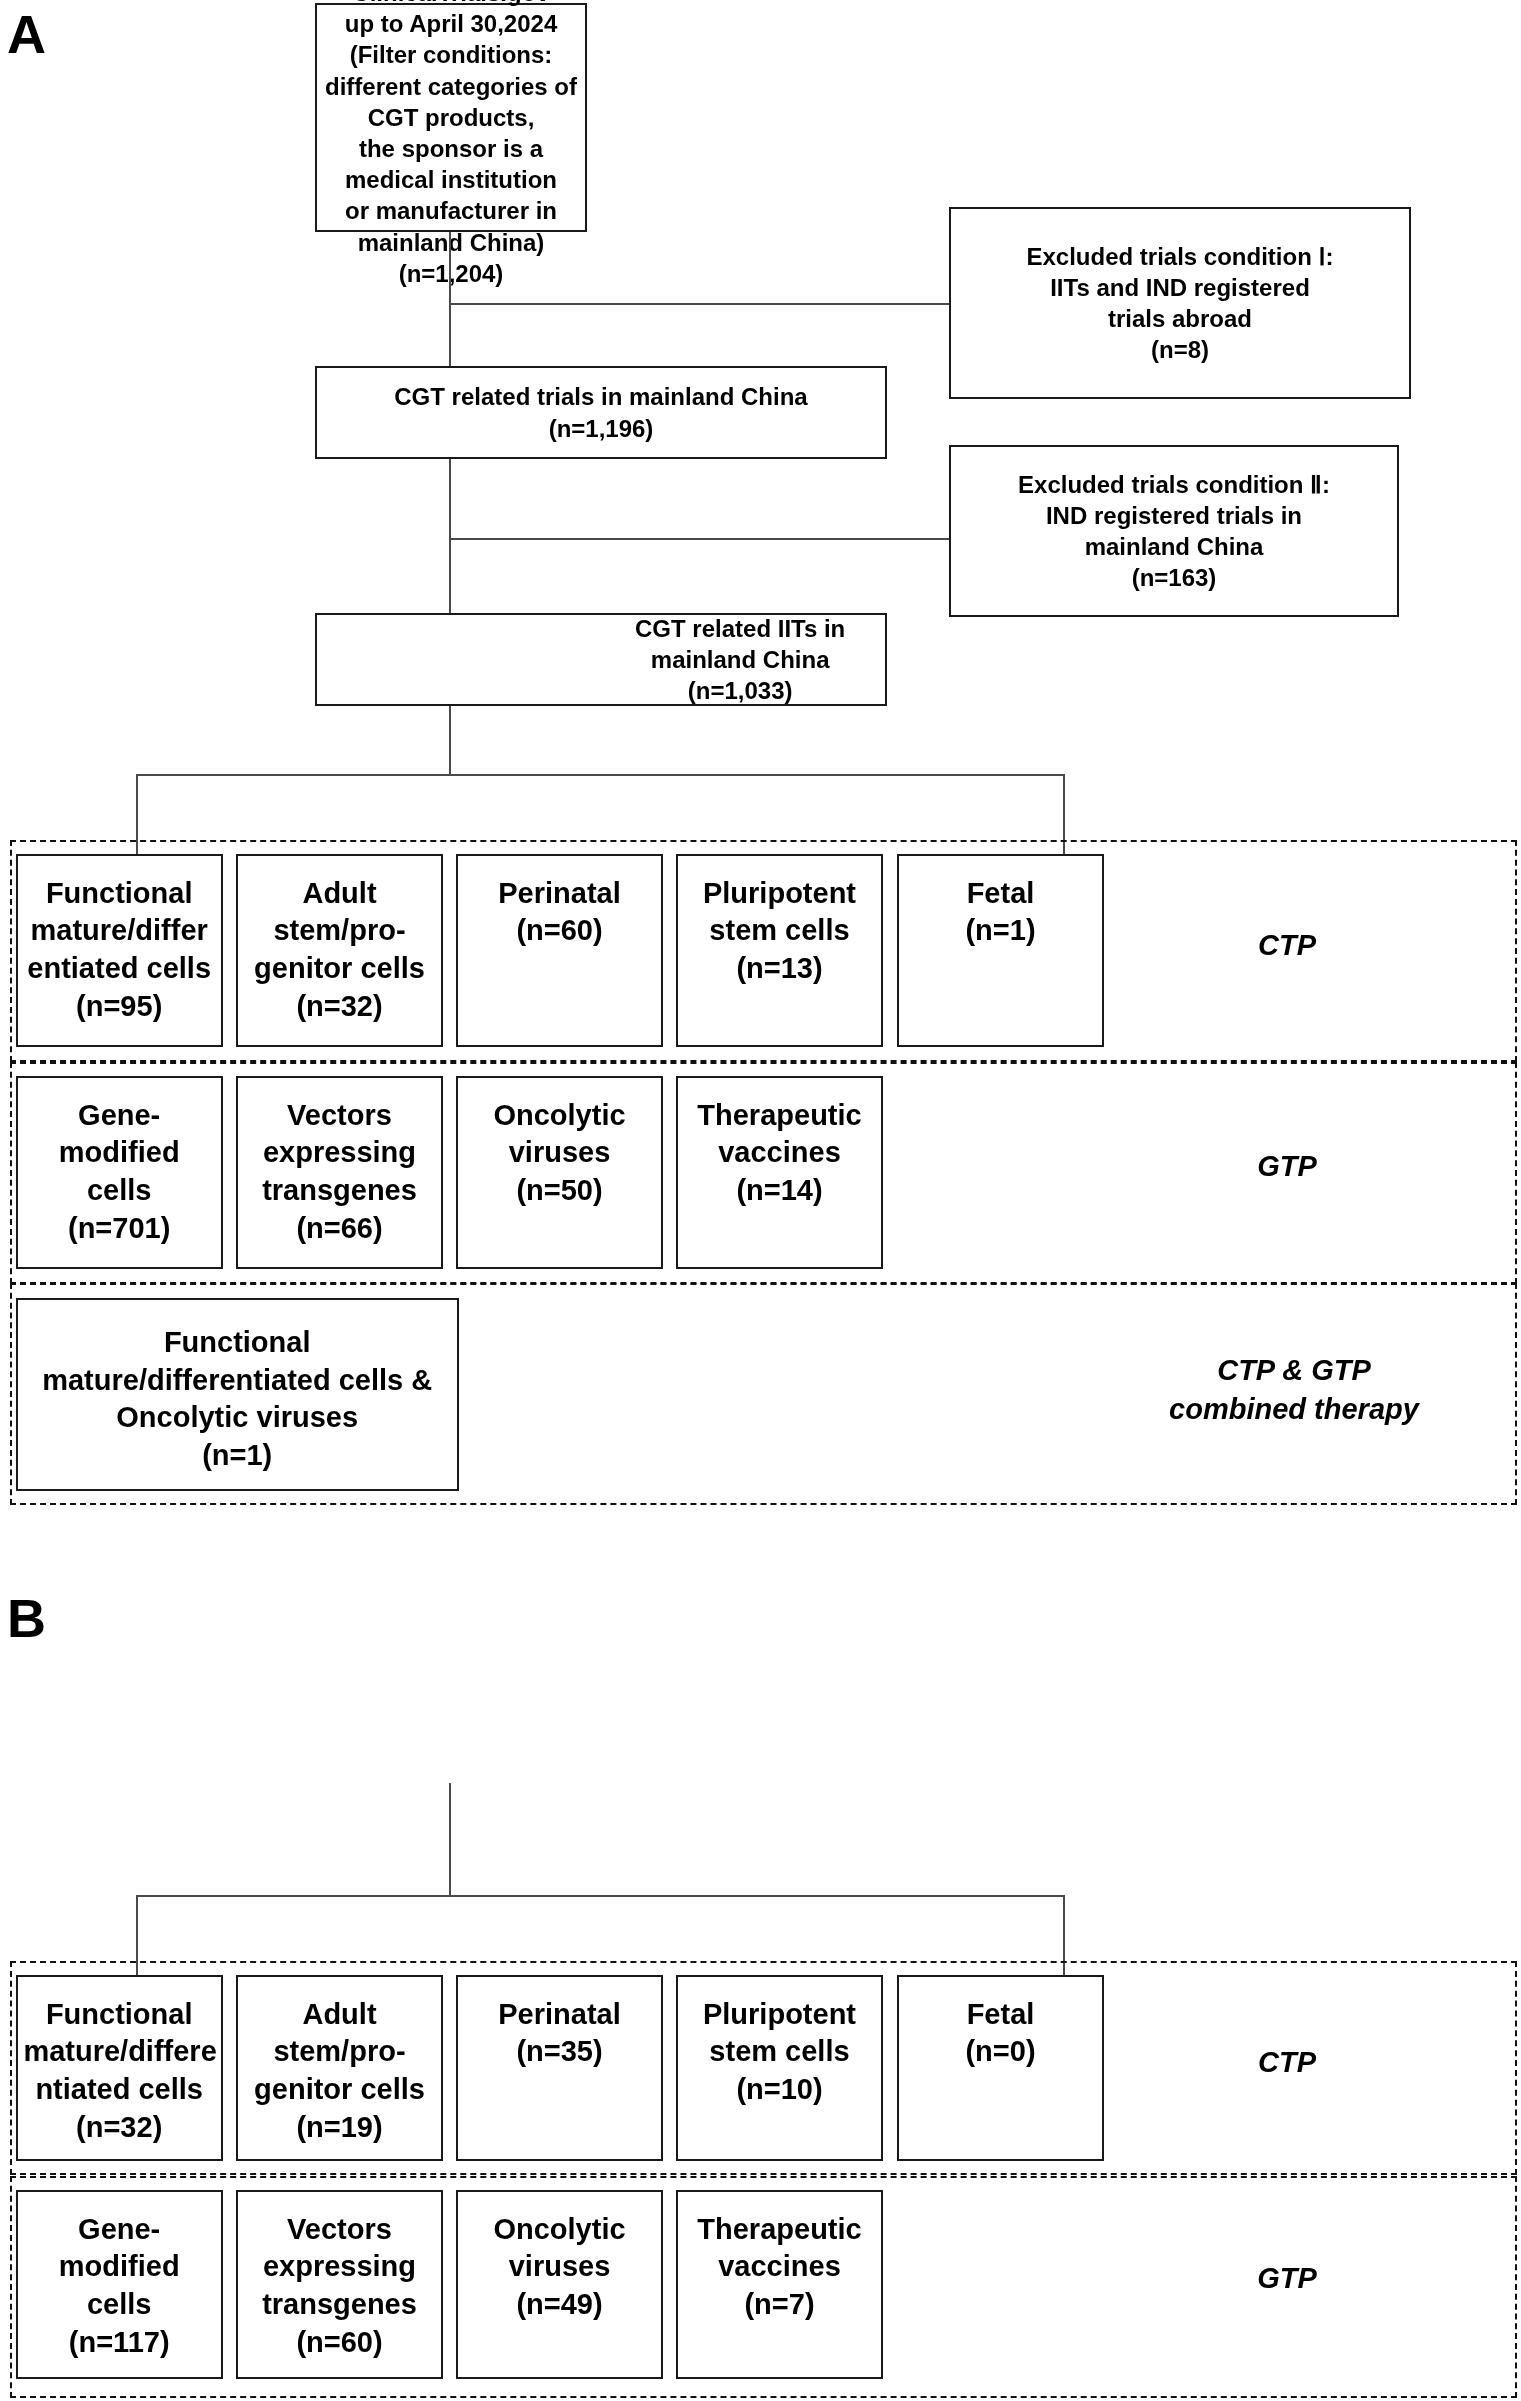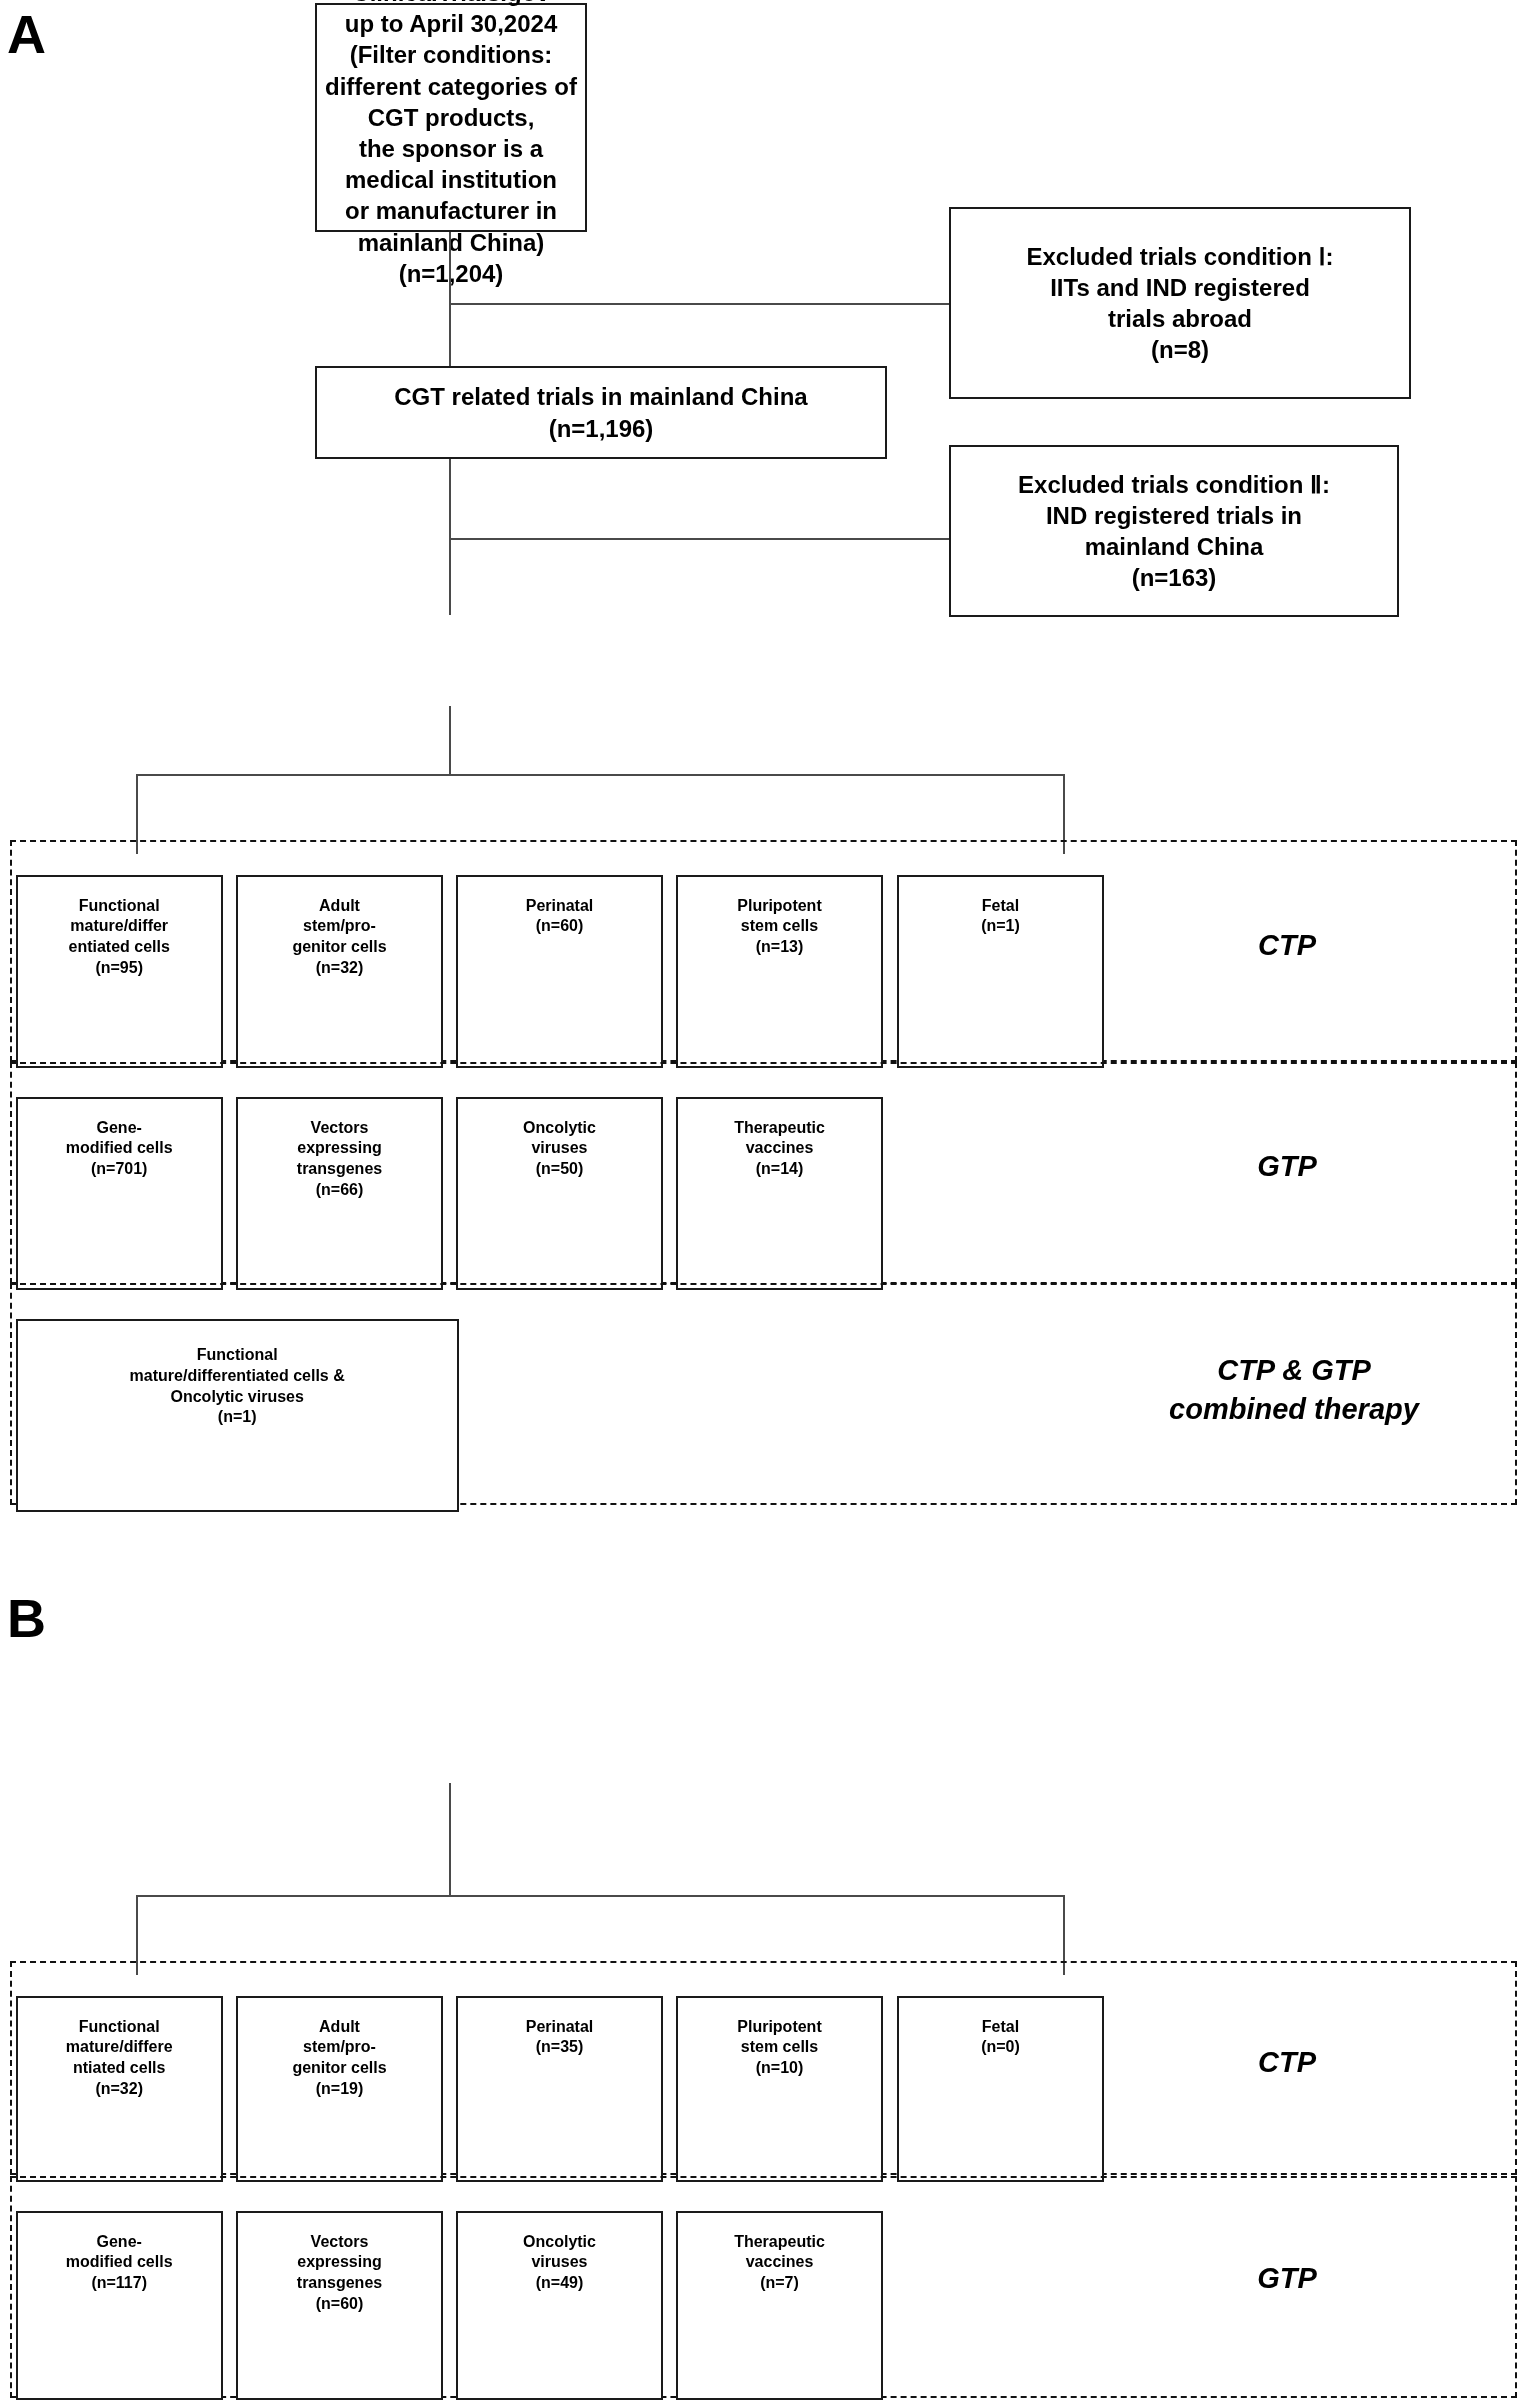--- a/index.html
+++ b/index.html
@@ -17,21 +17,21 @@
     align-items:center;
     justify-content:center;
     text-align:center;
     font-weight:bold;
     line-height:1.30;
     padding:4.3px 5.7px;
   }
   .node .txt{white-space:pre-line;display:block;width:100%;}
 
   .f34{font-size:24px;}
-  .f33{font-size:16px;margin-top:21px;}
+  .f33{font-size:29px;}
 
   
   .node.topalign{align-items:flex-start;padding-top:18.6px;}
   .node.topalign2{align-items:flex-start;padding-top:24px;}
 
   
   .vline{position:absolute;background:#4a4a4a;width:2.1px;}
   .hline{position:absolute;background:#4a4a4a;height:2.1px;}
 
   
@@ -87,20 +87,25 @@
 
   <div class="hline" style="left:449px;top:538px;width:500px;"></div>
 
   <div class="node f34" style="left:949px;top:445px;width:450px;height:172px;">
     <span class="txt">Excluded trials condition Ⅱ:
 IND registered trials in
 mainland China
 (n=163)</span>
   </div>
 
+  <div class="node f34" style="left:315px;top:613px;width:572px;height:93px;">
+    <span class="txt"></span>
+    <span class="txt">CGT related IITs in mainland China
+(n=1,033)</span>
+  </div>
 
   <div class="vline" style="left:449px;top:706px;height:68px;"></div>
   <div class="hline" style="left:136px;top:774px;width:929px;"></div>
   <div class="vline" style="left:136px;top:774px;height:80px;"></div>
   <div class="vline" style="left:1063px;top:774px;height:80px;"></div>
 
   <div class="dashgroup" style="left:10px;top:840px;width:1507px;height:222px;"></div>
   <div class="grouplabel" style="left:1194px;top:926px;width:186px;">CTP</div>
 
   <div class="node topalign f33" style="left:15.7px;top:854px;width:207px;height:193px;">

